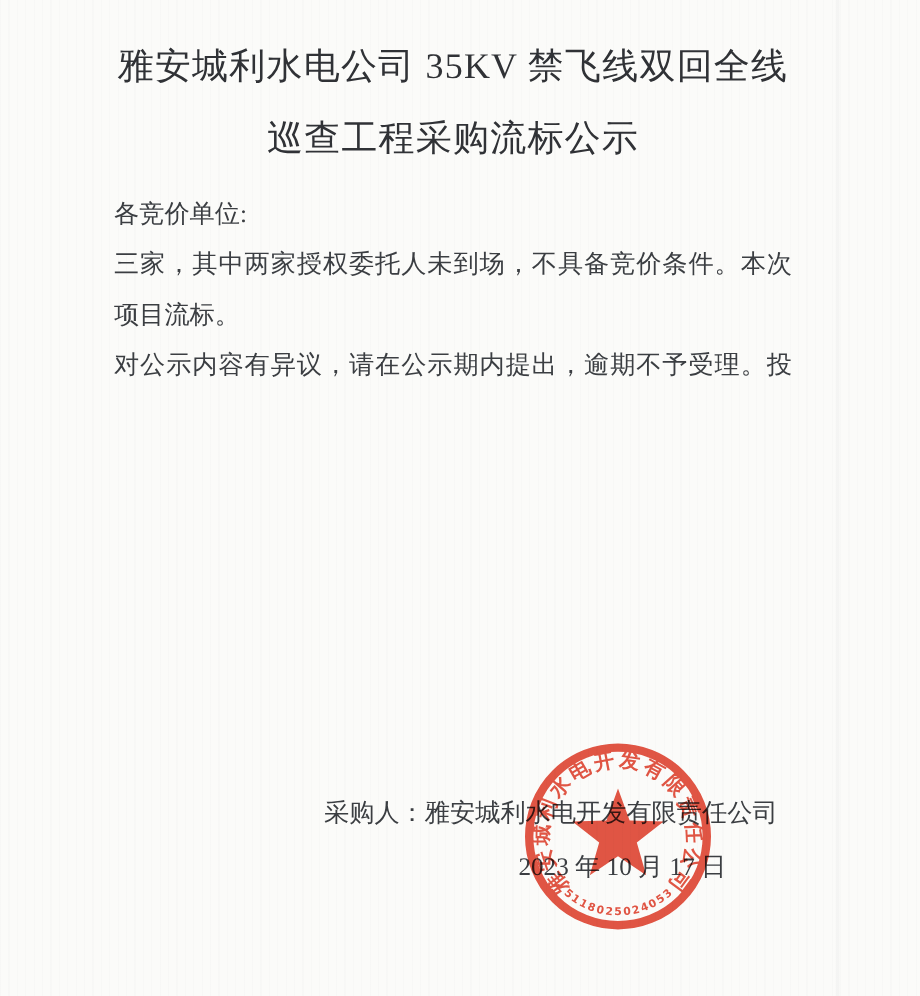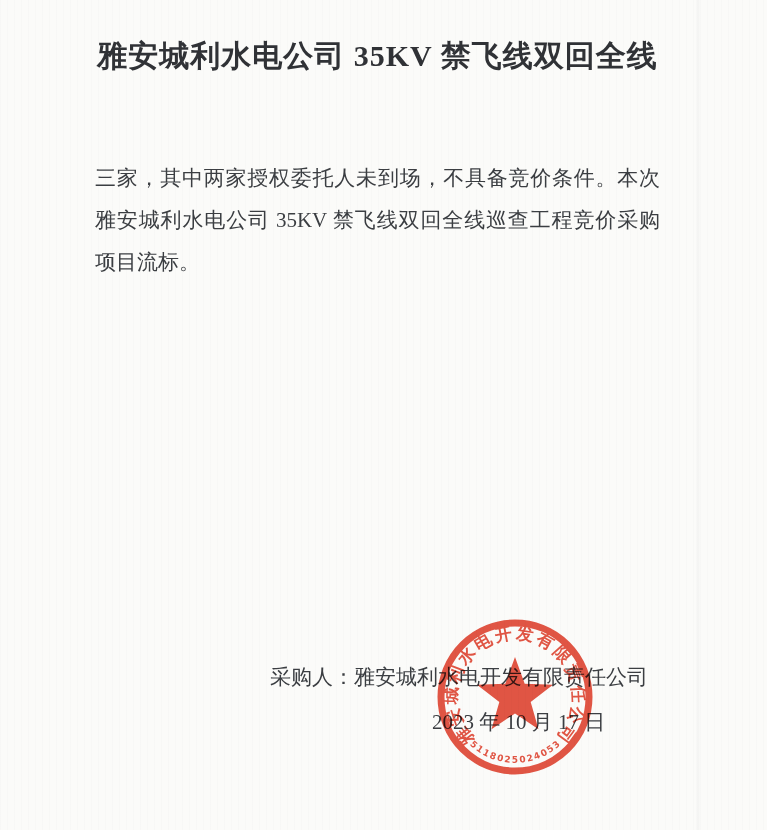--- a/index.html
+++ b/index.html
@@ -32,21 +32,21 @@
     pointer-events: none;
   }
 
   .title-block {
     position: absolute;
     top: 26px;
     left: 95px;
     width: 565px;
     text-align: center;
     font-size: 30px;
-    font-weight: bold;
+    font-weight: normal;
     line-height: 60px;
     letter-spacing: 1px;
     color: #303236;
   }
 
   .body-block {
     position: absolute;
     top: 157px;
     left: 95px;
     width: 565px;
@@ -93,28 +93,30 @@
   }
   .seal svg { display: block; width: 156px; height: 156px; }
 </style>
 </head>
 <body>
 
 <div class="page">
 
   <div class="title-block">
     <div>雅安城利水电公司 35KV 禁飞线双回全线</div>
+    <div>巡查工程采购流标公示</div>
   </div>
 
   <div class="body-block">
+    <div class="line last">各竞价单位:</div>
 
     <div class="line">三家，其中两家授权委托人未到场，不具备竞价条件。本次</div>
-    <div class="line">雅安城利水电公司 35KV 禁飞线双回全线巡查工程竞价采购</div>
     <div class="line last">项目流标。</div>
 
+    <div class="line">对公示内容有异议，请在公示期内提出，逾期不予受理。投</div>
 
   </div>
 
   <div class="sig-purchaser">采购人：雅安城利水电开发有限责任公司</div>
   <div class="sig-date">2023 年 10 月 17 日</div>
 
   <div class="seal">
     <svg viewBox="-78 -78 156 156" xmlns="http://www.w3.org/2000/svg">
       <defs>
         <path id="arcCompany" d="M -40 42 A 58 58 0 1 1 40 42" fill="none"></path>

